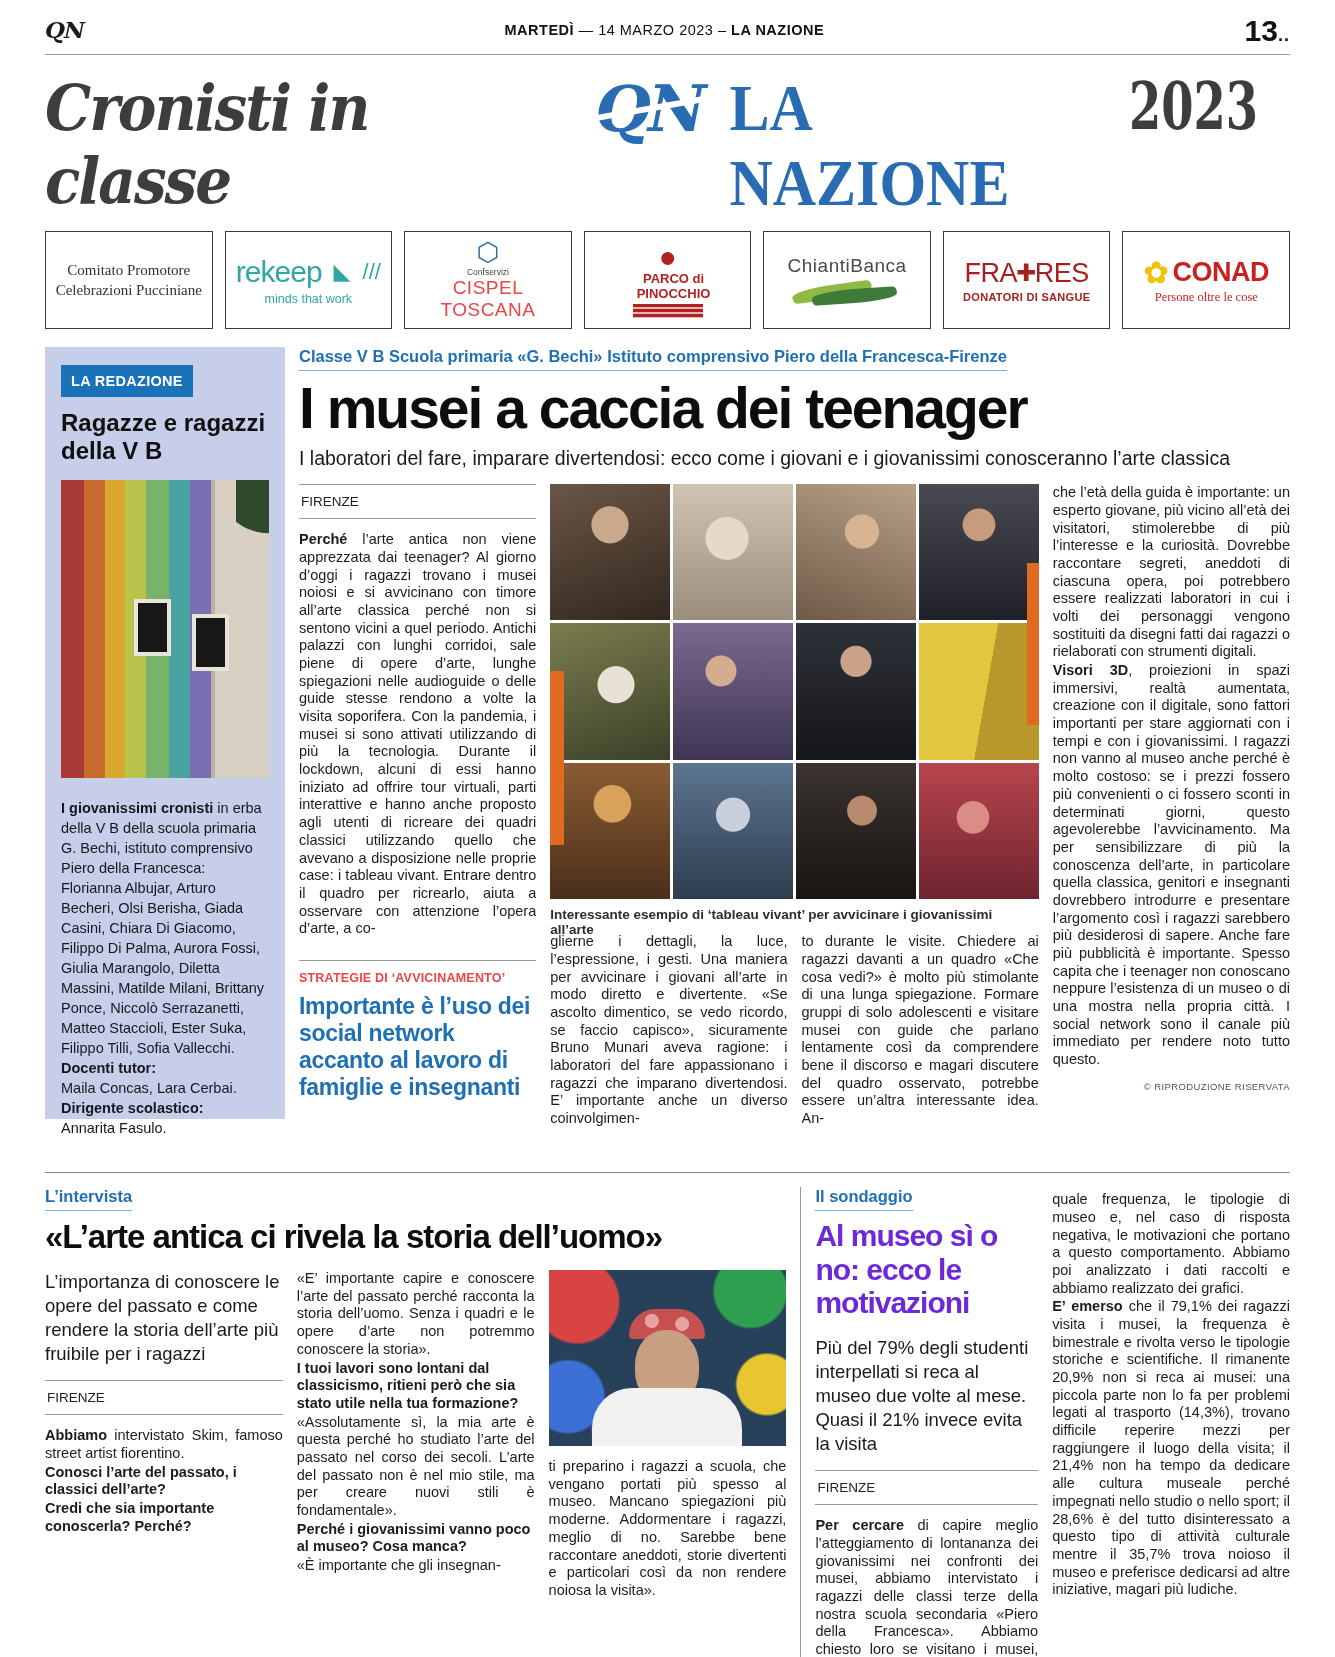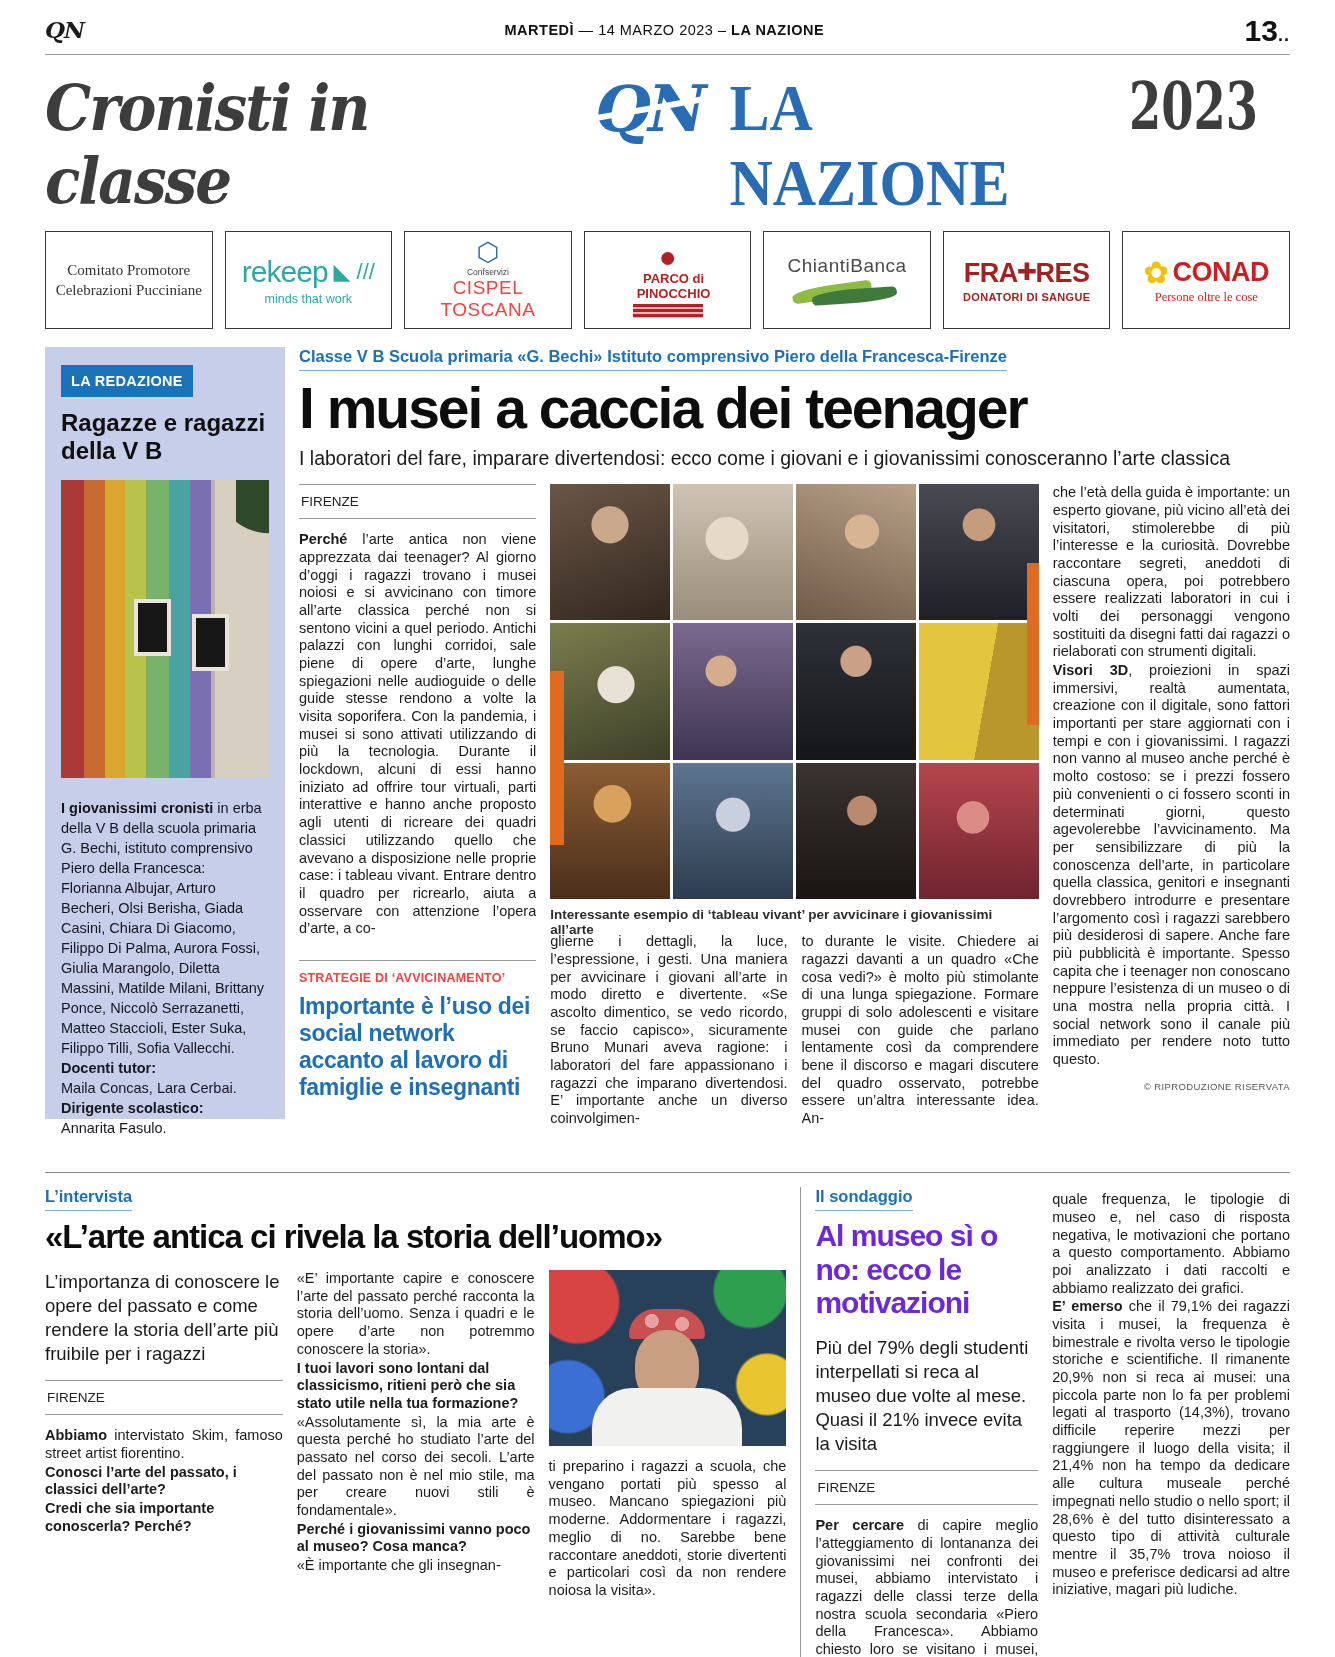--- a/index.html
+++ b/index.html
@@ -25,36 +25,36 @@
   .script-title { font-family:"DejaVu Serif",serif; font-style:italic; font-weight:bold; font-size:58px; color:#3d3d3d; letter-spacing:-2px; transform:scaleY(1.08); }
   .qn-big { position:relative; font-family:"DejaVu Serif",serif; font-style:italic; font-weight:bold; font-size:64px; color:#2a6cb3; letter-spacing:-3px; }
   .qn-big::after { content:""; position:absolute; left:-6px; right:-2px; top:47%; height:6px; background:#fff; transform:rotate(-10deg); }
   .brand-big { font-family:"Liberation Serif","DejaVu Serif",serif; font-weight:bold; font-size:60px; color:#2a6cb3; letter-spacing:0px; transform:scaleY(1.1); }
   .year-big { font-family:"DejaVu Serif",serif; font-weight:bold; font-size:58px; color:#3d3d3d; transform:scale(.8,1.12); transform-origin:left bottom; }
 
   
   .sponsors { display:flex; gap:12px; margin:6px 0 18px 0; }
   .sp { flex:1; height:98px; border:1.5px solid #3a3a3a; background:#fff; display:flex; flex-direction:column; align-items:center; justify-content:center; text-align:center; overflow:hidden; padding:4px; }
   .sp-comitato { font-family:"Liberation Serif",serif; font-size:15px; color:#333; line-height:1.35; }
-  .rekeep-row { display:flex; align-items:center; gap:6px; }
+  .rekeep-row { display:flex; align-items:center; gap:12px; }
   .rekeep-word { color:#2fa8a3; font-size:30px; letter-spacing:-1px; }
   .rekeep-burst { color:#2fa8a3; font-size:22px; position:relative; }
   .rekeep-tag { color:#2fa8a3; font-size:12.5px; margin-top:3px; }
   .cispel-hex { color:#2e6e9e; font-size:26px; line-height:1; }
   .cispel-small { font-size:8.5px; color:#444; margin-top:2px; }
   .cispel-brand { font-size:19px; font-weight:normal; color:#ef4444; letter-spacing:.5px; }
   .pin-circle { color:#b22222; font-size:30px; line-height:1; }
   .pin-brand { color:#b22222; font-weight:bold; font-size:13px; line-height:1.1;padding-left:12px; }
   .pin-lines { width:70px; height:14px; margin-top:3px; background:repeating-linear-gradient(#b22222 0 3px, #e8b6b6 3px 5px); }
   .chianti-word { font-size:19px; color:#4a4a4a; letter-spacing:.5px; }
   .leaves { position:relative; width:110px; height:26px; margin-top:2px; }
   .leaf1,.leaf2 { position:absolute; border-radius:50% 5px 50% 5px; }
   .leaf1 { width:80px; height:14px; background:#8fba45; left:0; top:6px; transform:rotate(-8deg); }
   .leaf2 { width:85px; height:14px; background:#3e7a3a; left:20px; top:10px; transform:rotate(-4deg); }
-  .fratres-row { color:#a32121; font-weight:700; font-size:27px; letter-spacing:-.5px; display:flex; }
+  .fratres-row { color:#a32121; font-weight:400; font-size:27px; letter-spacing:-.5px; display:flex; align-items:center; }
   .fratres-cross { font-size:24px; margin:0 -1px; }
   .fratres-tag { color:#a32121; font-weight:bold; font-size:11px; margin-top:2px; letter-spacing:.3px; }
   .conad-row { display:flex; align-items:center; gap:4px; }
   .conad-flower { color:#f2c400; font-size:30px; text-shadow:0 0 1px #d49600; }
   .conad-word { color:#cc1f1f; font-weight:800; font-size:27px; letter-spacing:-.5px; }
   .conad-tag { color:#cc1f1f; font-size:12.5px; font-family:"Liberation Serif",serif;text-align:center; }
 
   
   .main { display:flex; gap:14px; }
   .sidebar { width:240px; min-width:240px; background:#c7cee9; padding:18px 16px; height:772px; }

